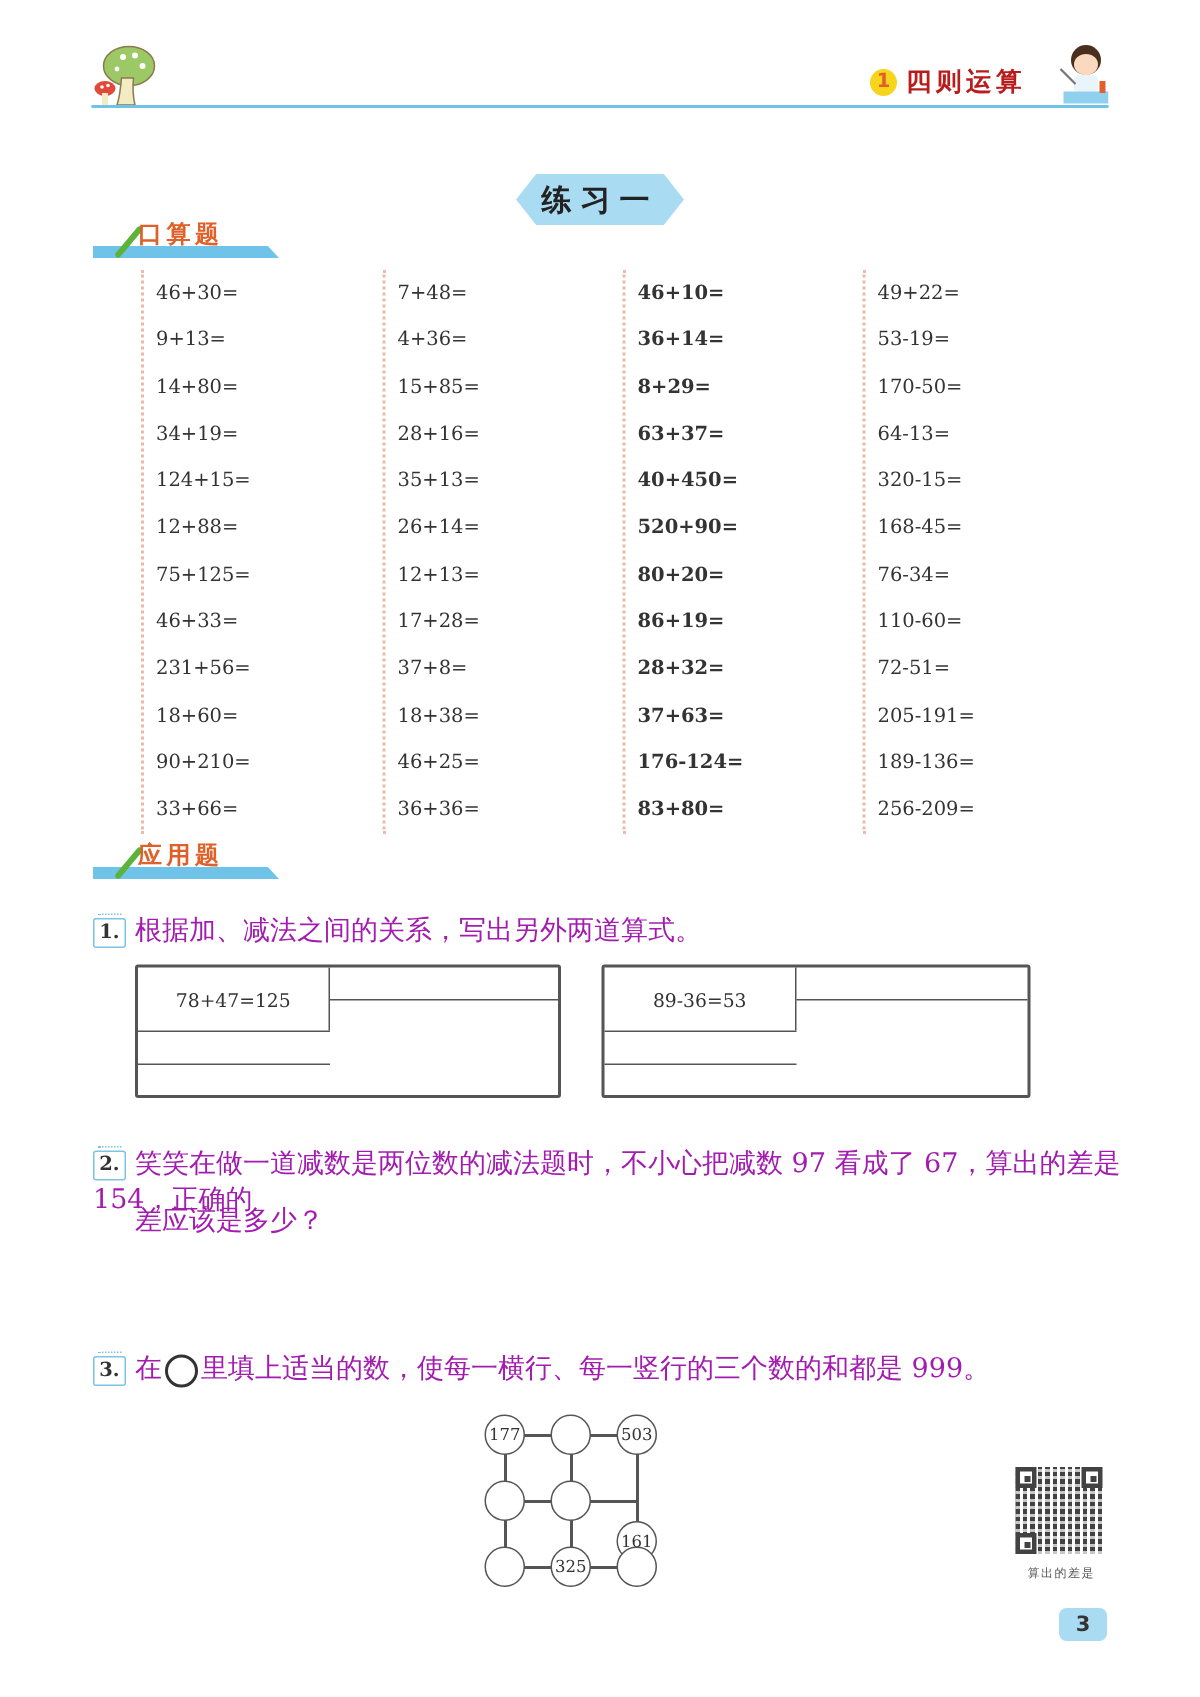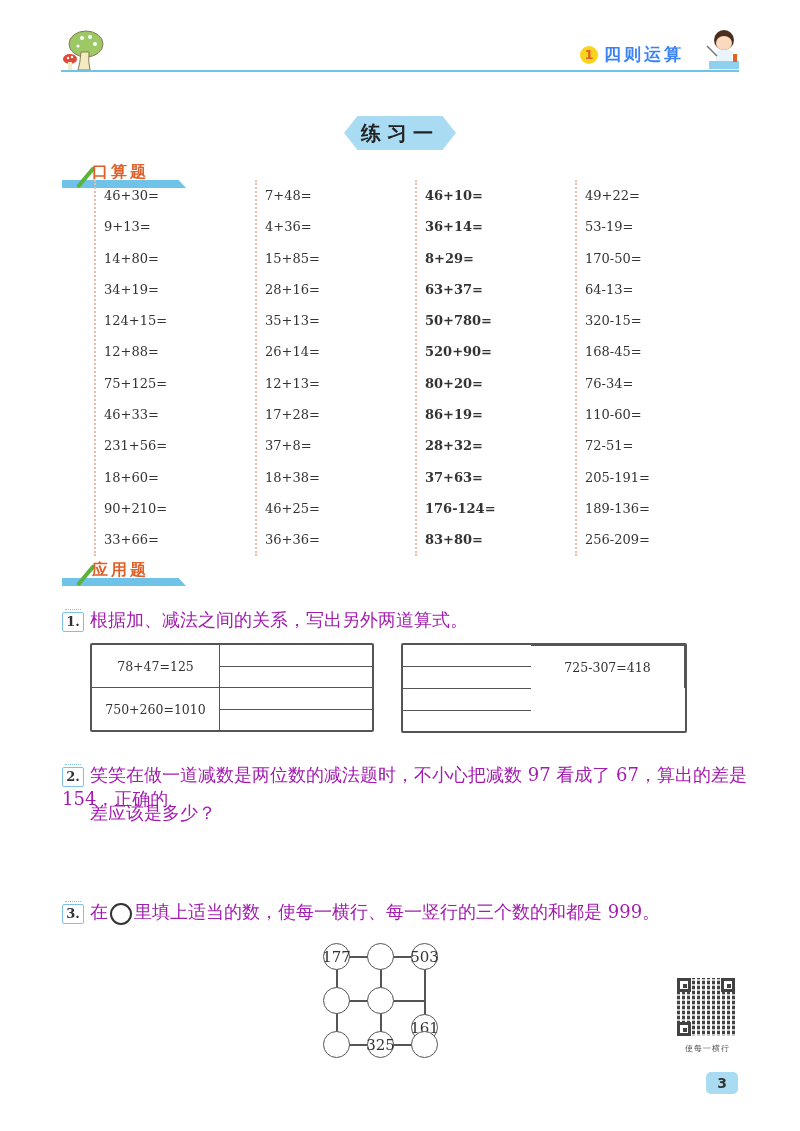--- a/index.html
+++ b/index.html
@@ -4,21 +4,21 @@
 <style>
   html,body{margin:0;padding:0;}
   body{width:800px;height:1131px;background:#fff;position:relative;overflow:hidden;
        font-family:"DejaVu Serif","Liberation Serif",serif;color:#333;}
   .abs{position:absolute;}
   
   .header-line{position:absolute;left:61px;top:70px;width:678px;height:2px;background:#6fc3e8;}
   .chapter{position:absolute;left:580px;top:43px;display:flex;align-items:center;gap:6px;}
   .chapter-num{width:18px;height:18px;border-radius:50%;background:#f7d51b;color:#e0602a;
        font:bold 13px "DejaVu Sans",sans-serif;display:flex;align-items:center;justify-content:center;}
-  .chapter-title{color:#3b82f6;font:bold 17px "DejaVu Sans",sans-serif;letter-spacing:3px;}
+  .chapter-title{color:#b91c1c;font:bold 17px "DejaVu Sans",sans-serif;letter-spacing:3px;}
   
   .banner{position:absolute;left:344px;top:92px;width:112px;height:34px;background:#a9dcf2;
       clip-path:polygon(12% 0,88% 0,100% 50%,88% 100%,12% 100%,0 50%);
       display:flex;align-items:center;justify-content:center;
       font:bold 20px "DejaVu Sans",sans-serif;color:#222;letter-spacing:6px;margin-top:24px;}
   
   .section{position:absolute;left:62px;height:30px;width:130px;}
   .section .bar{position:absolute;left:0;bottom:2px;width:124px;height:8px;background:#6fc3e8;
       clip-path:polygon(0 0,94% 0,100% 100%,0 100%);}
   .section .pencil{position:absolute;left:2px;top:0;width:4px;height:26px;background:#5cb33a;
@@ -38,21 +38,21 @@
   .ft-left{border-right:1.5px solid #555;display:flex;align-items:center;justify-content:center;font-size:12.5px;height:42px;}
   .ft-left.bot,.ft-right.bot{border-top:1.5px solid #555;}
   .ft-right{height:42px;display:flex;flex-direction:column;}
   .ft-line{flex:1;}
   .ft-line+.ft-line{border-top:1.5px solid #555;}
   
   .cg{position:absolute;left:322px;top:942px;width:118px;height:118px;}
   .cg .hline{position:absolute;height:1.5px;background:#555;}
   .cg .vline{position:absolute;width:1.5px;background:#555;}
   .cnode{position:absolute;width:25px;height:25px;border:1.5px solid #555;border-radius:50%;background:#fff;
-      display:flex;align-items:center;justify-content:center;font-size:15px;}
+      display:flex;align-items:center;justify-content:center;font-size:11px;}
   .qr{position:absolute;left:677px;top:978px;width:58px;height:58px;background:
       repeating-linear-gradient(90deg,#222 0 3px,#fff 3px 6px),#fff;opacity:.85;}
   .qr-mark{position:absolute;width:14px;height:14px;border:3px solid #222;background:#fff;box-sizing:border-box;}
   .qr-mark:after{content:"";position:absolute;left:3px;top:3px;width:4px;height:4px;background:#222;}
   .qr-caption{position:absolute;left:685px;top:1043px;font-size:8px;color:#555;letter-spacing:1px;}
   .page-num{position:absolute;left:706px;top:1072px;width:32px;height:22px;background:#a9dcf2;border-radius:5px;
       display:flex;align-items:center;justify-content:center;font:bold 14px "DejaVu Sans",sans-serif;color:#333;}
 </style>
 </head>
 <body>
@@ -82,21 +82,21 @@
     <ellipse cx="21" cy="15" rx="8" ry="7" fill="#fbd9bf"></ellipse>
     <rect x="13" y="22" width="16" height="12" rx="3" fill="#eaf4fb"></rect>
     <line x1="4" y1="18" x2="14" y2="28" stroke="#777" stroke-width="1.5"></line>
     <rect x="6" y="33" width="30" height="8" fill="#8fd0ef"></rect>
     <rect x="30" y="26" width="4" height="8" fill="#e0602a"></rect>
   </svg>
 </div>
 
 <div class="banner">练习一</div>
 
-<div class="section" style="top:144px;margin-top:16px;">
+<div class="section" style="top:144px;">
   <div class="bar"></div>
   <div class="pencil" style="left:14px;"></div>
   <div class="label">口算题</div>
 </div>
 
 <div class="oral-col" style="left:94px;">
   <div class="oral-item">46+30=</div>
   <div class="oral-item">9+13=</div>
   <div class="oral-item">14+80=</div>
   <div class="oral-item">34+19=</div>
@@ -121,21 +121,21 @@
   <div class="oral-item">37+8=</div>
   <div class="oral-item">18+38=</div>
   <div class="oral-item">46+25=</div>
   <div class="oral-item">36+36=</div>
 </div>
 <div class="oral-col" style="left:415px;font-weight:bold;">
   <div class="oral-item">46+10=</div>
   <div class="oral-item">36+14=</div>
   <div class="oral-item">8+29=</div>
   <div class="oral-item">63+37=</div>
-  <div class="oral-item">50+780=</div>
+  <div class="oral-item">40+450=</div>
   <div class="oral-item">520+90=</div>
   <div class="oral-item">80+20=</div>
   <div class="oral-item">86+19=</div>
   <div class="oral-item">28+32=</div>
   <div class="oral-item">37+63=</div>
   <div class="oral-item">176-124=</div>
   <div class="oral-item">83+80=</div>
 </div>
 <div class="oral-col" style="left:575px;">
   <div class="oral-item">49+22=</div>
@@ -160,32 +160,31 @@
 
 <div class="question" style="top:608px;">
   <span class="qnum">1.</span><span class="qtext">根据加、减法之间的关系，写出另外两道算式。</span>
 </div>
 <div class="fact-table" style="left:90px;top:643px;width:280px;">
   <div class="ft-left">78+47=125</div>
   <div class="ft-right">
     <div class="ft-line"></div>
     <div class="ft-line"></div>
   </div>
-  <div class="ft-left bot">750+260=1010</div>
   <div class="ft-right bot">
     <div class="ft-line"></div>
     <div class="ft-line"></div>
   </div>
 </div>
 <div class="fact-table" style="left:401px;top:643px;width:282px;">
+  <div class="ft-left">89-36=53</div>
   <div class="ft-right">
     <div class="ft-line"></div>
     <div class="ft-line"></div>
   </div>
-  <div class="ft-left bot">725-307=418</div>
   <div class="ft-right bot">
     <div class="ft-line"></div>
     <div class="ft-line"></div>
   </div>
 </div>
 
 <div class="question" style="top:763px;">
   <span class="qnum">2.</span><span class="qtext">笑笑在做一道减数是两位数的减法题时，不小心把减数 97 看成了 67，算出的差是 154，正确的</span>
 </div>
 <div class="question" style="top:801px;left:90px;">
@@ -216,15 +215,15 @@
   <div class="cnode" style="left:89px;top:89px;"></div>
 </div>
 
 <div class="qr" style="background:
    repeating-linear-gradient(0deg,rgba(255,255,255,.7) 0 2px,transparent 2px 5px),
    repeating-linear-gradient(90deg,#222 0 3px,#fff 3px 5px);">
   <div class="qr-mark" style="left:0;top:0;"></div>
   <div class="qr-mark" style="right:0;top:0;"></div>
   <div class="qr-mark" style="left:0;bottom:0;"></div>
 </div>
-<div class="qr-caption">使每一横行</div>
+<div class="qr-caption">算出的差是</div>
 
 <div class="page-num">3</div>
 
 </body></html>

